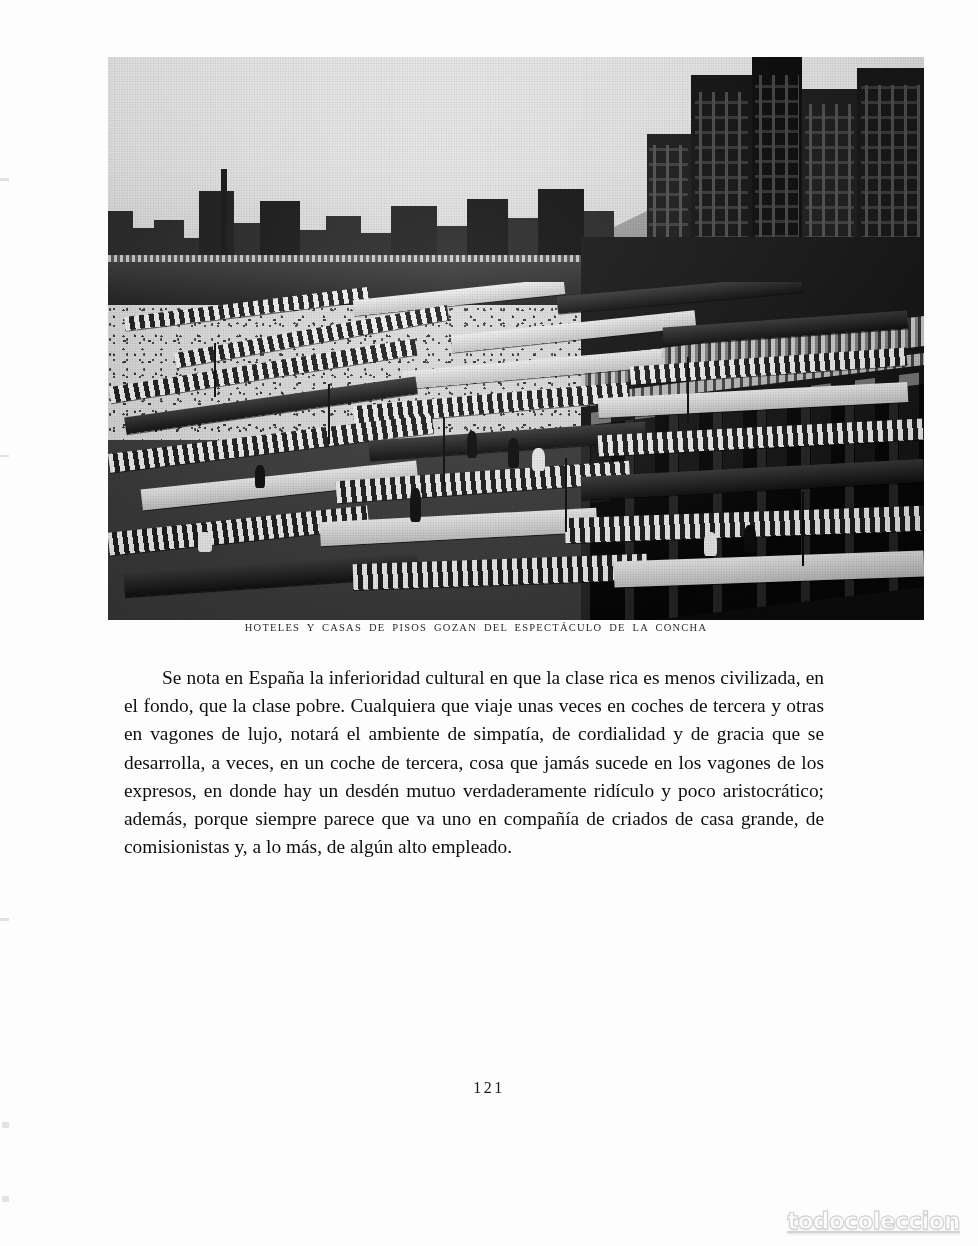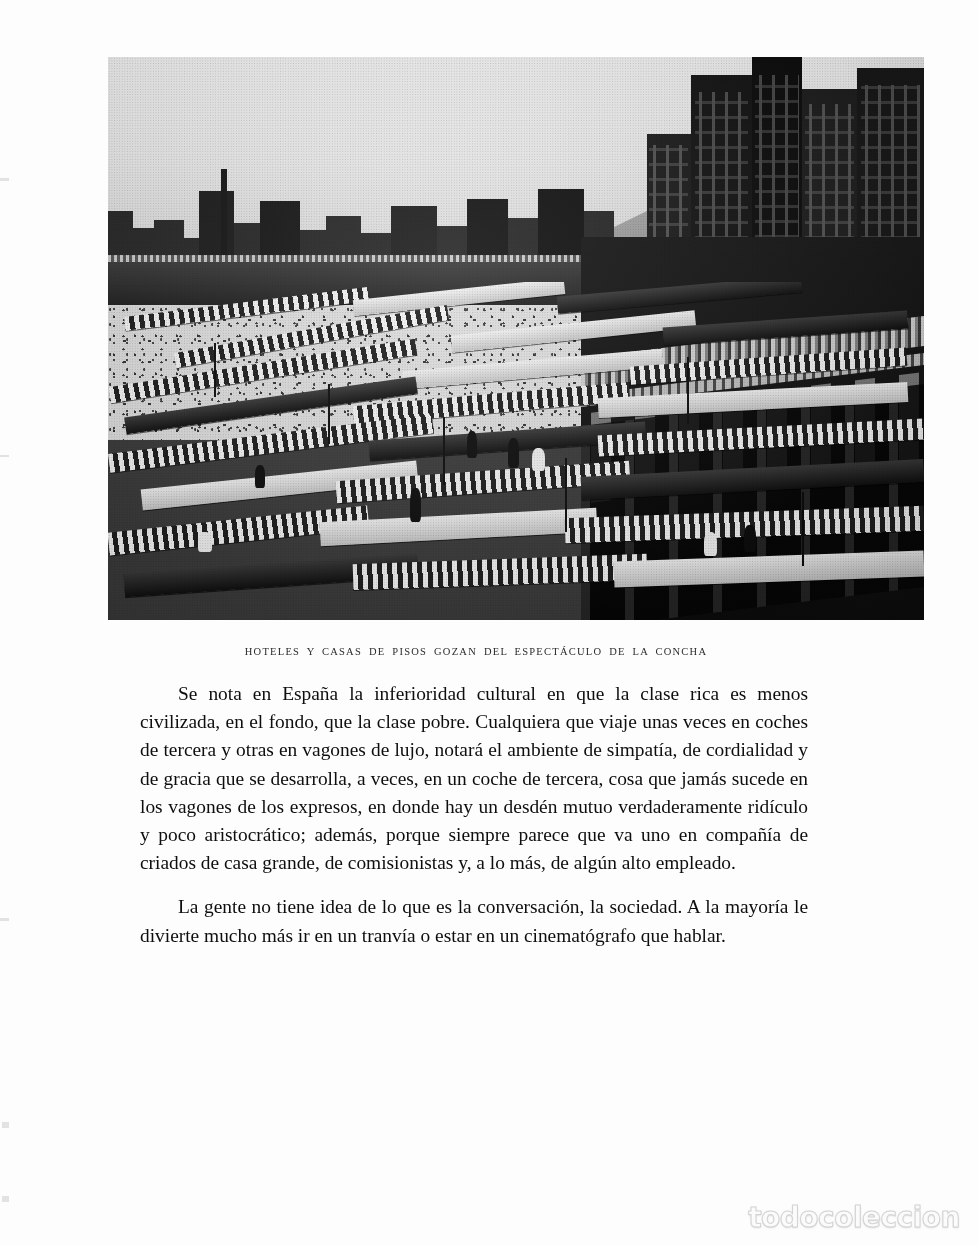--- a/index.html
+++ b/index.html
@@ -256,37 +256,36 @@
     left: 68px;
     top: 622px;
     width: 816px;
     text-align: center;
     font-family: "Liberation Serif", "DejaVu Serif", serif;
     font-size: 10.5px;
     letter-spacing: 1.25px;
     word-spacing: 3px;
     color: #2a2a2a;
     text-transform: uppercase;
-    margin-top: 24px;
   }
 
   
   .body-text {
     position: absolute;
     left: 124px;
     top: 664px;
     width: 700px;
     font-size: 19.4px;
     line-height: 28.2px;
     text-align: justify;
     text-justify: inter-word;
     color: #0e0e0e;
   }
   .body-text p {
-    margin: 16px;
+    margin: 0;
     text-indent: 38px;
   }
   .body-text p:last-child {
     
   }
 
   
   .folio {
     position: absolute;
     left: 0;
@@ -297,28 +296,29 @@
     letter-spacing: 2.5px;
     color: #1a1a1a;
   }
 
   
   .watermark {
     position: absolute;
     right: 18px;
     bottom: 12px;
     font-family: "DejaVu Sans", sans-serif;
-    font-size: 28px;
+    font-size: 23px;
     font-weight: 700;
     letter-spacing: -0.5px;
     color: rgba(255,255,255,.92);
     -webkit-text-stroke: 1px rgba(210,210,210,.95);
     text-shadow:
       0 0 1px rgba(200,200,200,.9),
       0 1px 2px rgba(190,190,190,.55);
+    text-decoration: underline;
   }
 </style>
 </head>
 <body>
 
 <div class="page">
 
   <div class="edge-mark m1"></div>
   <div class="edge-mark m2"></div>
   <div class="edge-mark m3"></div>
@@ -414,19 +414,19 @@
 
       <div class="grain"></div>
       <div class="vignette"></div>
     </div>
   </figure>
 
   <div class="caption">HOTELES Y CASAS DE PISOS GOZAN DEL ESPECTÁCULO DE LA CONCHA</div>
 
   <div class="body-text">
     <p>Se nota en España la inferioridad cultural en que la clase rica es menos civilizada, en el fondo, que la clase pobre. Cualquiera que viaje unas veces en coches de tercera y otras en vagones de lujo, notará el ambiente de simpatía, de cordialidad y de gracia que se desarrolla, a veces, en un coche de tercera, cosa que jamás sucede en los vagones de los expresos, en donde hay un desdén mutuo verdaderamente ridículo y poco aristocrático; además, porque siempre parece que va uno en compañía de criados de casa grande, de comisionistas y, a lo más, de algún alto empleado.</p>
-    <p>La gente no tiene idea de lo que es la conversación, la sociedad. A la mayoría le divierte mucho más ir en un tranvía o estar en un cinematógrafo que hablar.</p>
   </div>
 
+  <div class="folio">121</div>
 
   <div class="watermark">todocoleccion</div>
 
 </div>
 
 </body></html>

